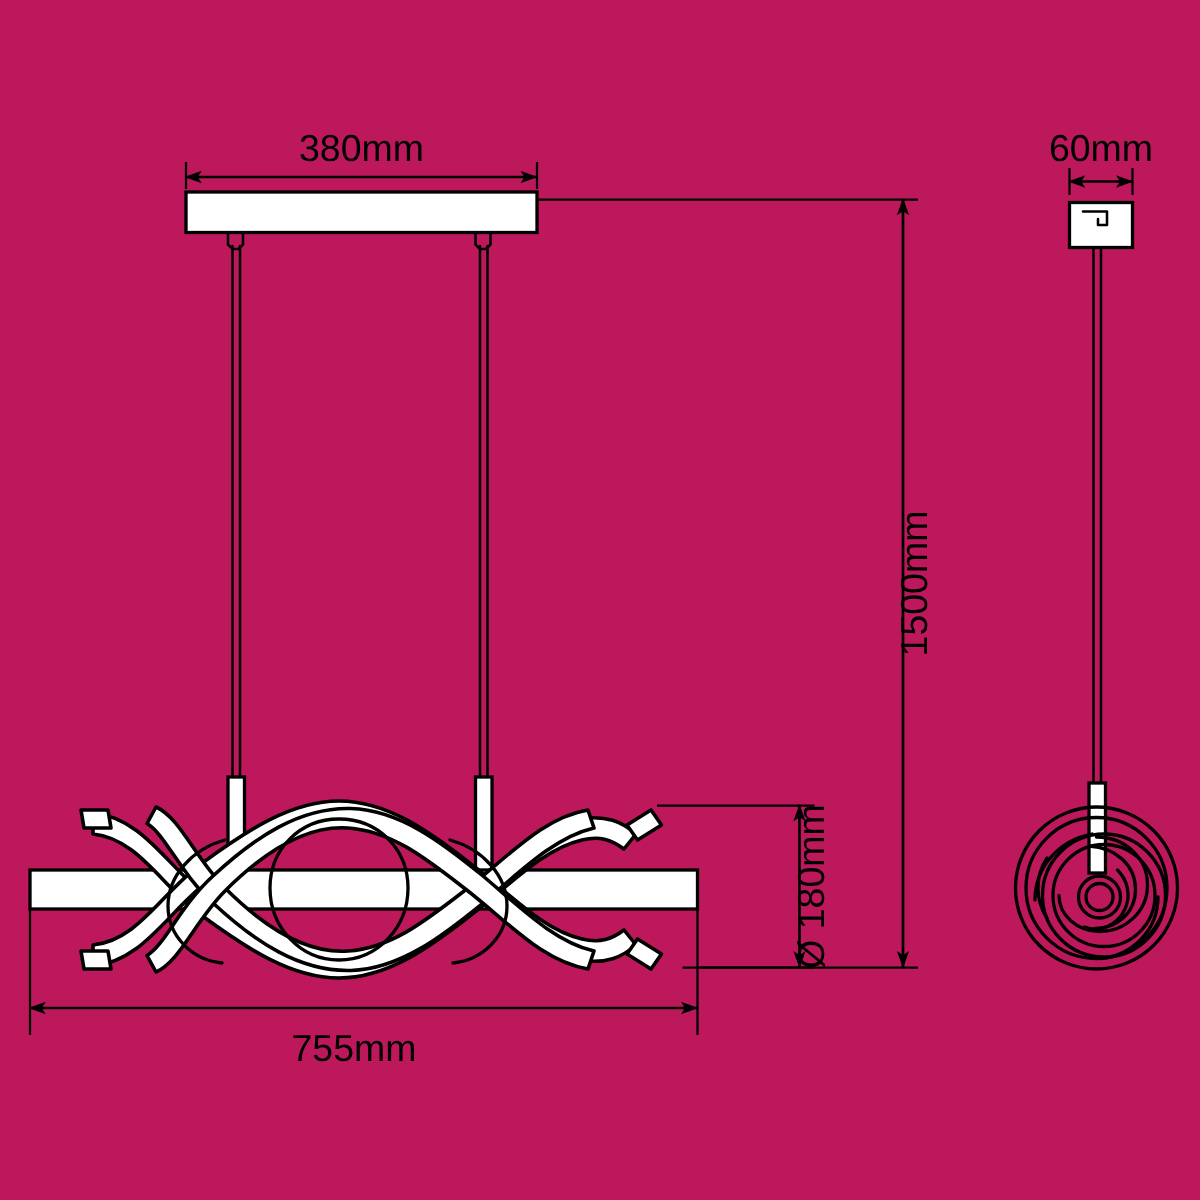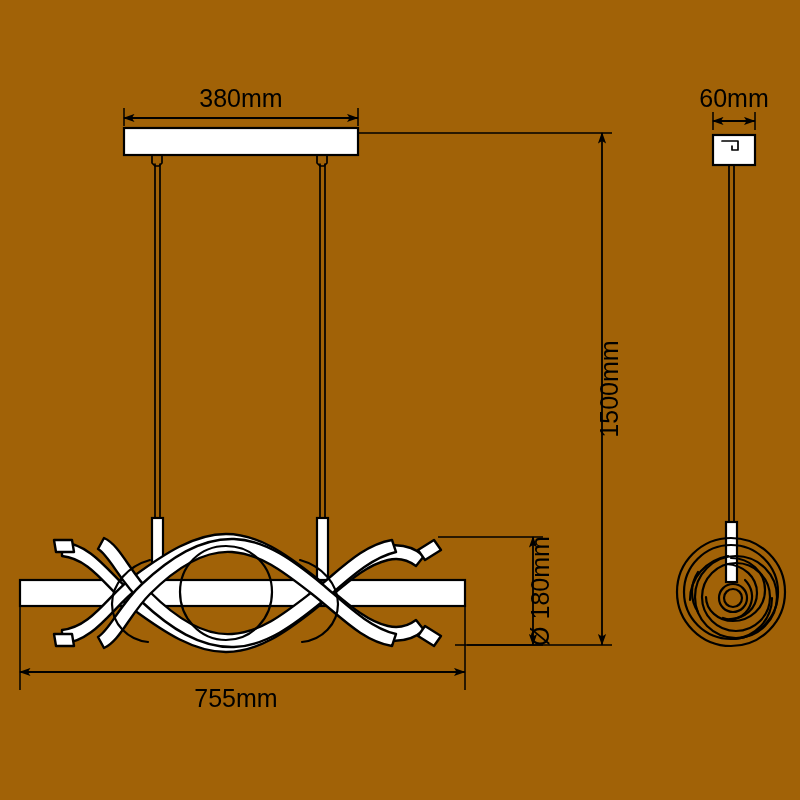--- a/index.html
+++ b/index.html
@@ -10,21 +10,21 @@
   body {
     width: 800px;
     height: 800px;
     font-family: "Liberation Sans", sans-serif;
     overflow: hidden;
   }
   #drawing-root {
     position: relative;
     width: 800px;
     height: 800px;
-    background: #a16207;
+    background: #be185d;
   }
   svg.tech-drawing {
     display: block;
     width: 800px;
     height: 800px;
   }
   .dim-text {
     font-family: "Liberation Sans", sans-serif;
     font-size: 25px;
     fill: #000000;

